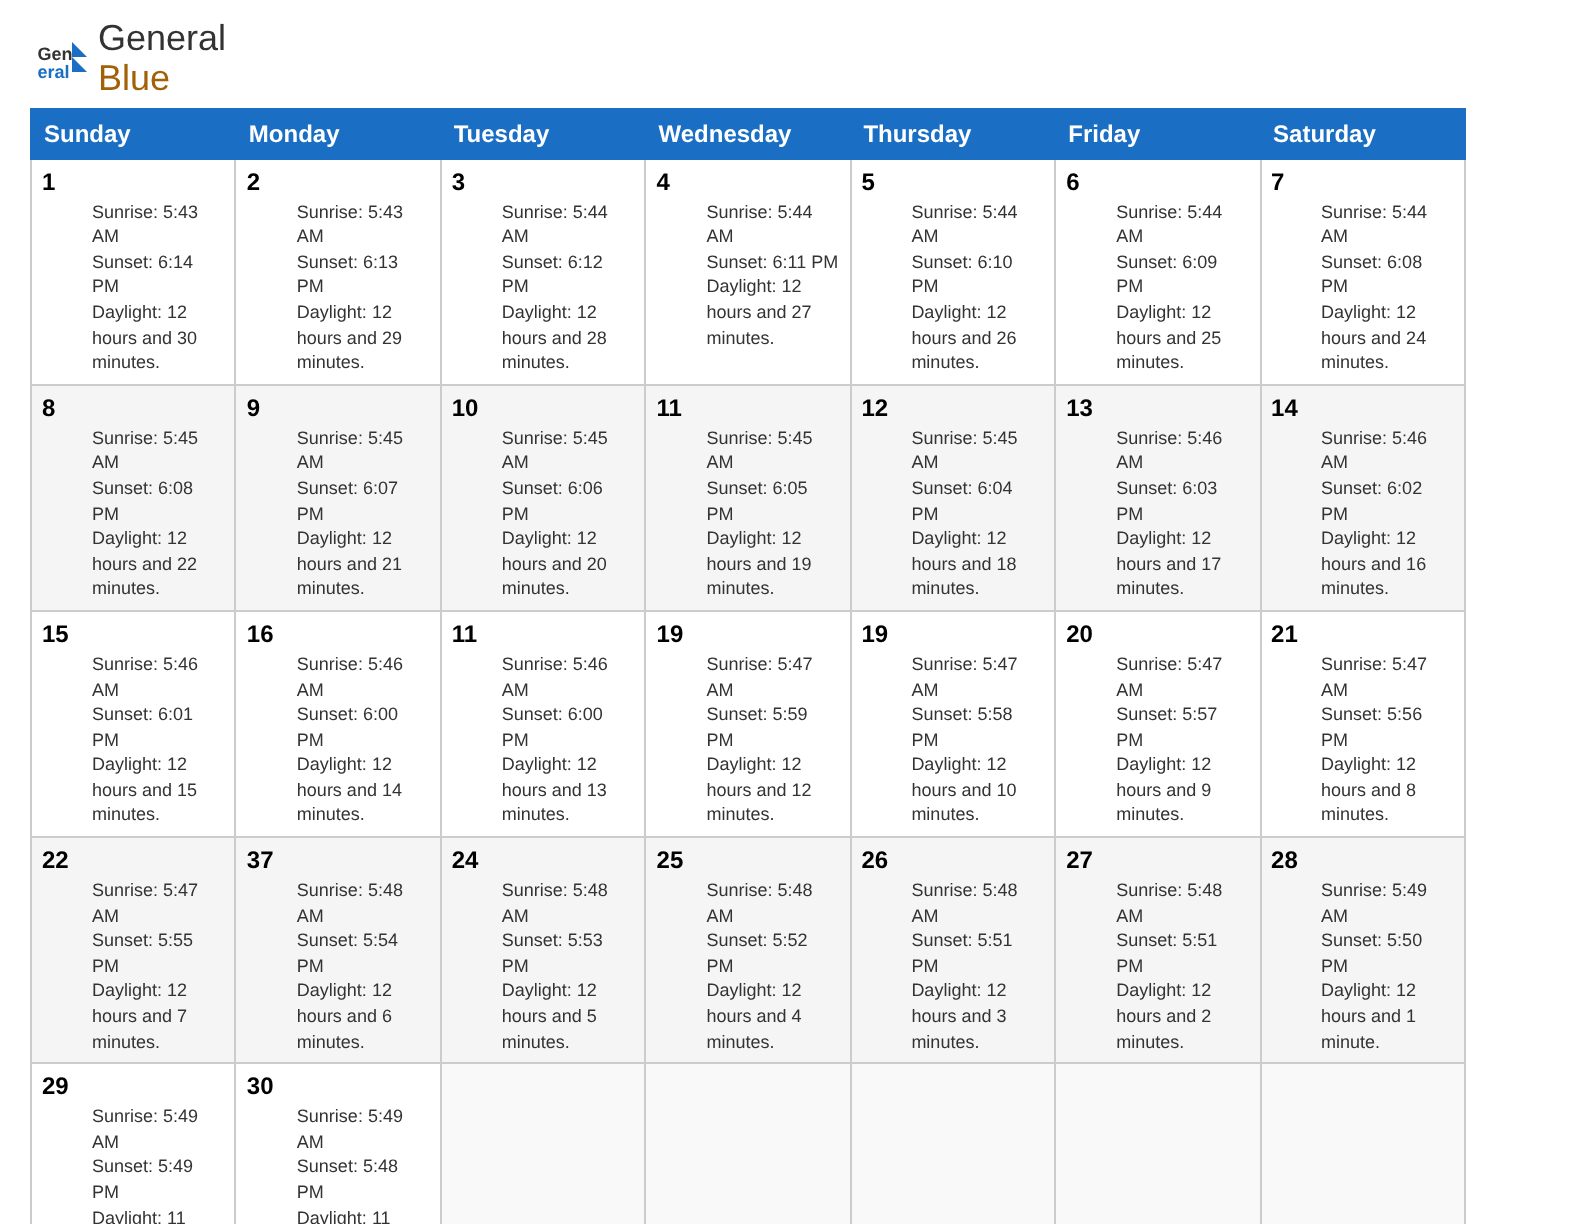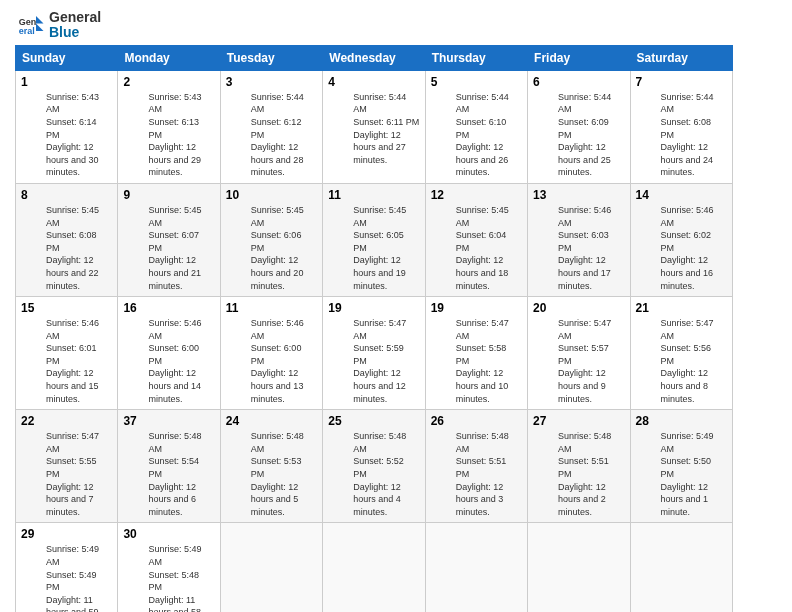--- a/index.html
+++ b/index.html
@@ -19,27 +19,27 @@
       justify-content: space-between;
       align-items: flex-start;
       margin-bottom: 4px;
     }
     .logo {
       display: flex;
       align-items: center;
       gap: 4px;
     }
     .logo-text {
-      font-size: 14px;
-      font-weight: bold;
+      font-size: 18px;
+      font-weight: normal;
       color: #333;
       line-height: 1.1;
     }
     .logo-text span {
-      color: #0369a1;
+      color: #a16207;
     }
     .logo-icon {
       width: 30px;
       height: 30px;
     }
     .title-block {
       text-align: right;
     }
     .month-title {
       font-size: 32px;

